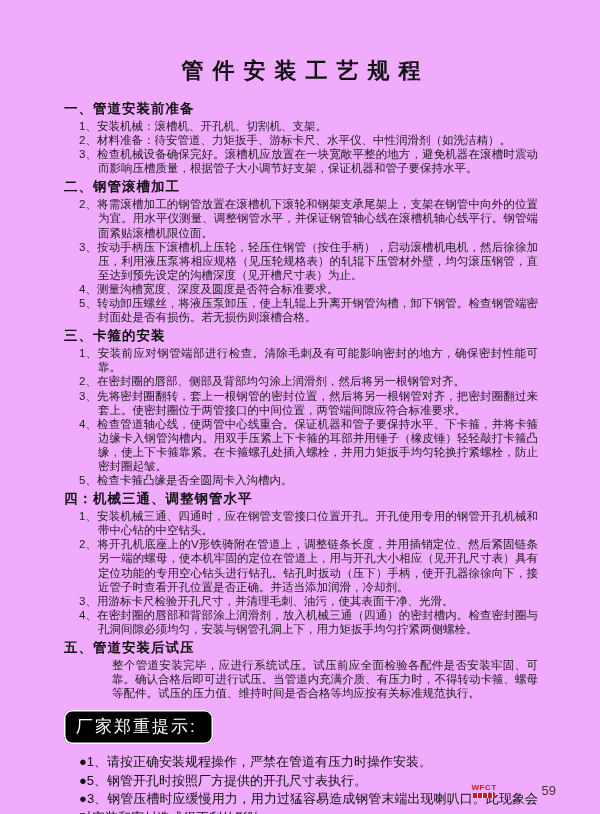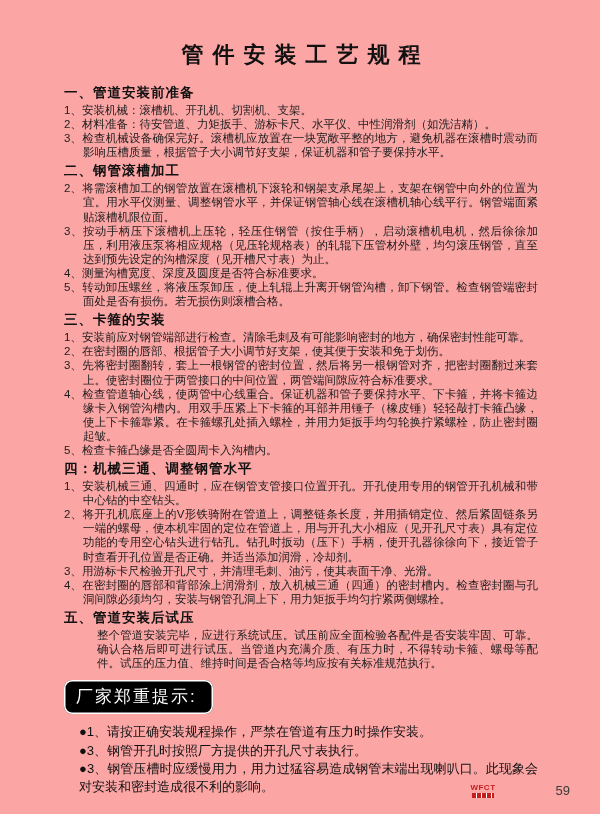--- a/index.html
+++ b/index.html
@@ -1,22 +1,22 @@
 <!DOCTYPE html>
 <html><head>
 <meta charset="utf-8">
 <style>
   html,body { margin:0; padding:0; background:#e8e8e8; }
   .page {
     position: relative;
     width: 600px; height: 814px;
     margin: 0 auto;
-    background: #fca5a5;
+    background: #f0abfc;
     box-sizing: border-box;
-    padding: 40px 62px 0 64px;
+    padding: 56px 62px 0 64px;
     overflow: hidden;
     font-family: "Liberation Sans", sans-serif;
     color: #1c1c1c;
   }
   .title {
     margin: 0 0 14px 0;
     text-align: center;
     font-size: 22px;
     font-weight: bold;
     letter-spacing: 9px;
@@ -24,21 +24,21 @@
     color: #111;
   }
   .sec { margin: 0; }
   .sec-heading {
     margin: 3px 0 1px 0;
     font-size: 13.5px;
     font-weight: bold;
     color: #111;
     letter-spacing: 1px;
   }
-  .sec-items { }
+  .sec-items { margin-left: 15px; }
   .item, .para {
     margin: 0;
     font-size: 11.5px;
     line-height: 14.1px;
     text-align: justify;
     color: #1c1c1c;
   }
   .item { padding-left: 19px; text-indent: -19px; }
   .para { margin-left: 33px; }
   .num { white-space: pre; }
@@ -60,22 +60,22 @@
     margin: 0;
     font-size: 13px;
     font-weight: normal;
     line-height: 18.4px;
     text-align: justify;
     color: #111;
   }
 
   .footer {
     position: absolute;
-    right: 30px; bottom: 16px;
-    display: flex; align-items: center; gap: 24px;
+    right: 44px; bottom: 16px;
+    display: flex; align-items: center; gap: 9px;
   }
   .logo { display: flex; flex-direction: column; align-items: center; line-height: 1; }
   .logo-text {
     color: #c41f1f;
     font-size: 8px;
     font-weight: bold;
     letter-spacing: 0.5px;
   }
   .logo-strip {
     margin-top: 1px;
@@ -105,21 +105,21 @@
           <p class="item"><span class="num">2、</span><span class="txt">将需滚槽加工的钢管放置在滚槽机下滚轮和钢架支承尾架上，支架在钢管中向外的位置为宜。用水平仪测量、调整钢管水平，并保证钢管轴心线在滚槽机轴心线平行。钢管端面紧贴滚槽机限位面。</span></p>
           <p class="item"><span class="num">3、</span><span class="txt">按动手柄压下滚槽机上压轮，轻压住钢管（按住手柄），启动滚槽机电机，然后徐徐加压，利用液压泵将相应规格（见压轮规格表）的轧辊下压管材外壁，均匀滚压钢管，直至达到预先设定的沟槽深度（见开槽尺寸表）为止。</span></p>
           <p class="item"><span class="num">4、</span><span class="txt">测量沟槽宽度、深度及圆度是否符合标准要求。</span></p>
           <p class="item"><span class="num">5、</span><span class="txt">转动卸压螺丝，将液压泵卸压，使上轧辊上升离开钢管沟槽，卸下钢管。检查钢管端密封面处是否有损伤。若无损伤则滚槽合格。</span></p>
         </div>
       </section>
       <section class="sec">
         <h2 class="sec-heading">三、卡箍的安装</h2>
         <div class="sec-items">
           <p class="item"><span class="num">1、</span><span class="txt">安装前应对钢管端部进行检查。清除毛刺及有可能影响密封的地方，确保密封性能可靠。</span></p>
-          <p class="item"><span class="num">2、</span><span class="txt">在密封圈的唇部、根据管子大小调节好支架，使其便于安装和免于划伤。</span></p>
+          <p class="item"><span class="num">2、</span><span class="txt">在密封圈的唇部、侧部及背部均匀涂上润滑剂，然后将另一根钢管对齐。</span></p>
           <p class="item"><span class="num">3、</span><span class="txt">先将密封圈翻转，套上一根钢管的密封位置，然后将另一根钢管对齐，把密封圈翻过来套上。使密封圈位于两管接口的中间位置，两管端间隙应符合标准要求。</span></p>
           <p class="item"><span class="num">4、</span><span class="txt">检查管道轴心线，使两管中心线重合。保证机器和管子要保持水平、下卡箍，并将卡箍边缘卡入钢管沟槽内。用双手压紧上下卡箍的耳部并用锤子（橡皮锤）轻轻敲打卡箍凸缘，使上下卡箍靠紧。在卡箍螺孔处插入螺栓，并用力矩扳手均匀轮换拧紧螺栓，防止密封圈起皱。</span></p>
           <p class="item"><span class="num">5、</span><span class="txt">检查卡箍凸缘是否全圆周卡入沟槽内。</span></p>
         </div>
       </section>
       <section class="sec">
         <h2 class="sec-heading">四：机械三通、调整钢管水平</h2>
         <div class="sec-items">
           <p class="item"><span class="num">1、</span><span class="txt">安装机械三通、四通时，应在钢管支管接口位置开孔。开孔使用专用的钢管开孔机械和带中心钻的中空钻头。</span></p>
           <p class="item"><span class="num">2、</span><span class="txt">将开孔机底座上的V形铁骑附在管道上，调整链条长度，并用插销定位、然后紧固链条另一端的螺母，使本机牢固的定位在管道上，用与开孔大小相应（见开孔尺寸表）具有定位功能的专用空心钻头进行钻孔。钻孔时扳动（压下）手柄，使开孔器徐徐向下，接近管子时查看开孔位置是否正确。并适当添加润滑，冷却剂。</span></p>
@@ -132,21 +132,21 @@
         <div class="sec-items">
           <p class="para"><span class="txt">整个管道安装完毕，应进行系统试压。试压前应全面检验各配件是否安装牢固、可靠。确认合格后即可进行试压。当管道内充满介质、有压力时，不得转动卡箍、螺母等配件。试压的压力值、维持时间是否合格等均应按有关标准规范执行。</span></p>
         </div>
       </section>
     </main>
 
   <div class="notice">
     <div class="badge">厂家郑重提示:</div>
     <div class="notice-items" id="notice-items">
         <p class="notice-item">●1、请按正确安装规程操作，严禁在管道有压力时操作安装。</p>
-        <p class="notice-item">●3、钢管开孔时按照厂方提供的开孔尺寸表执行。</p>
+        <p class="notice-item">●5、钢管开孔时按照厂方提供的开孔尺寸表执行。</p>
         <p class="notice-item">●3、钢管压槽时应缓慢用力，用力过猛容易造成钢管末端出现喇叭口。此现象会对安装和密封造成很不利的影响。</p>
       </div>
   </div>
 
   <footer class="footer">
     <div class="logo">
       <span class="logo-text">WFCT</span>
       <span class="logo-strip"></span>
     </div>
     <span class="pagenum">59</span>

